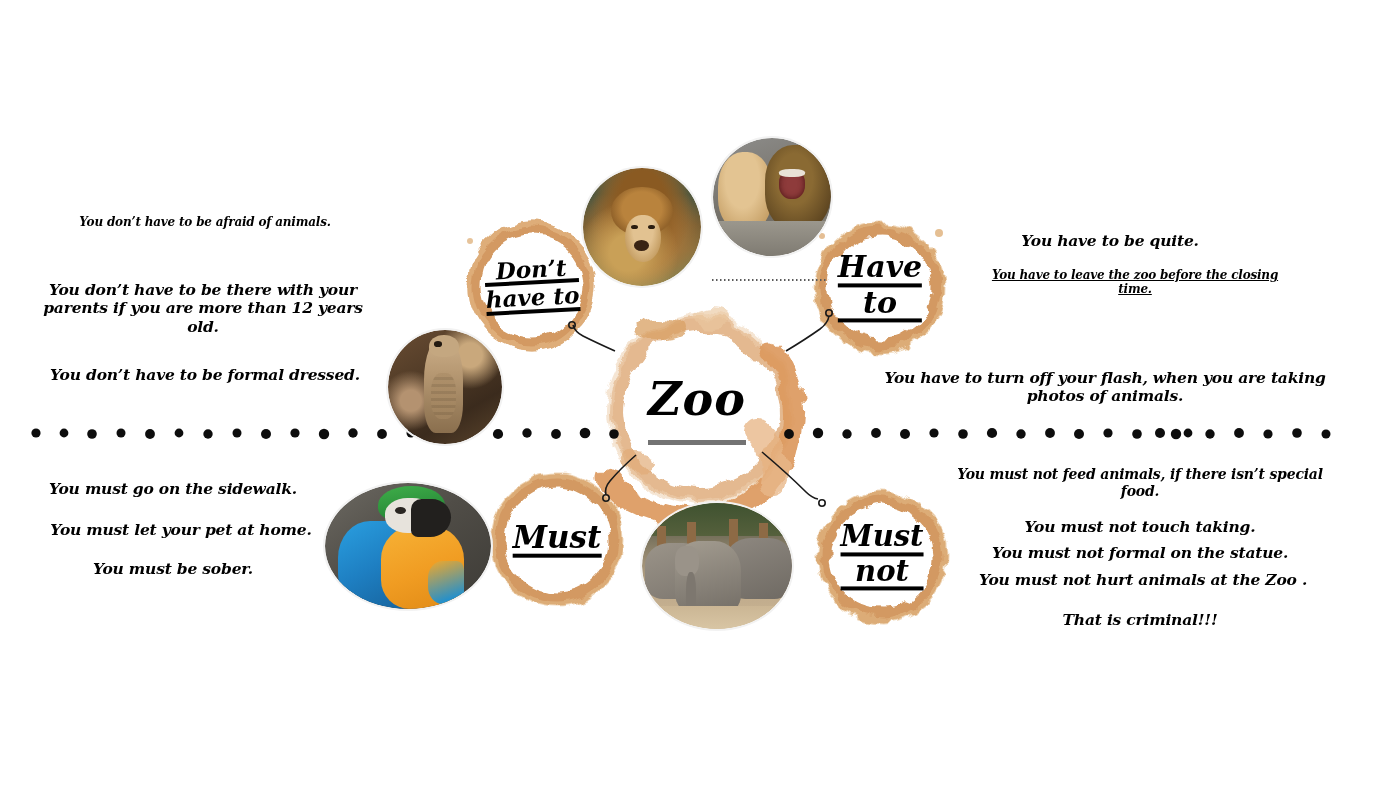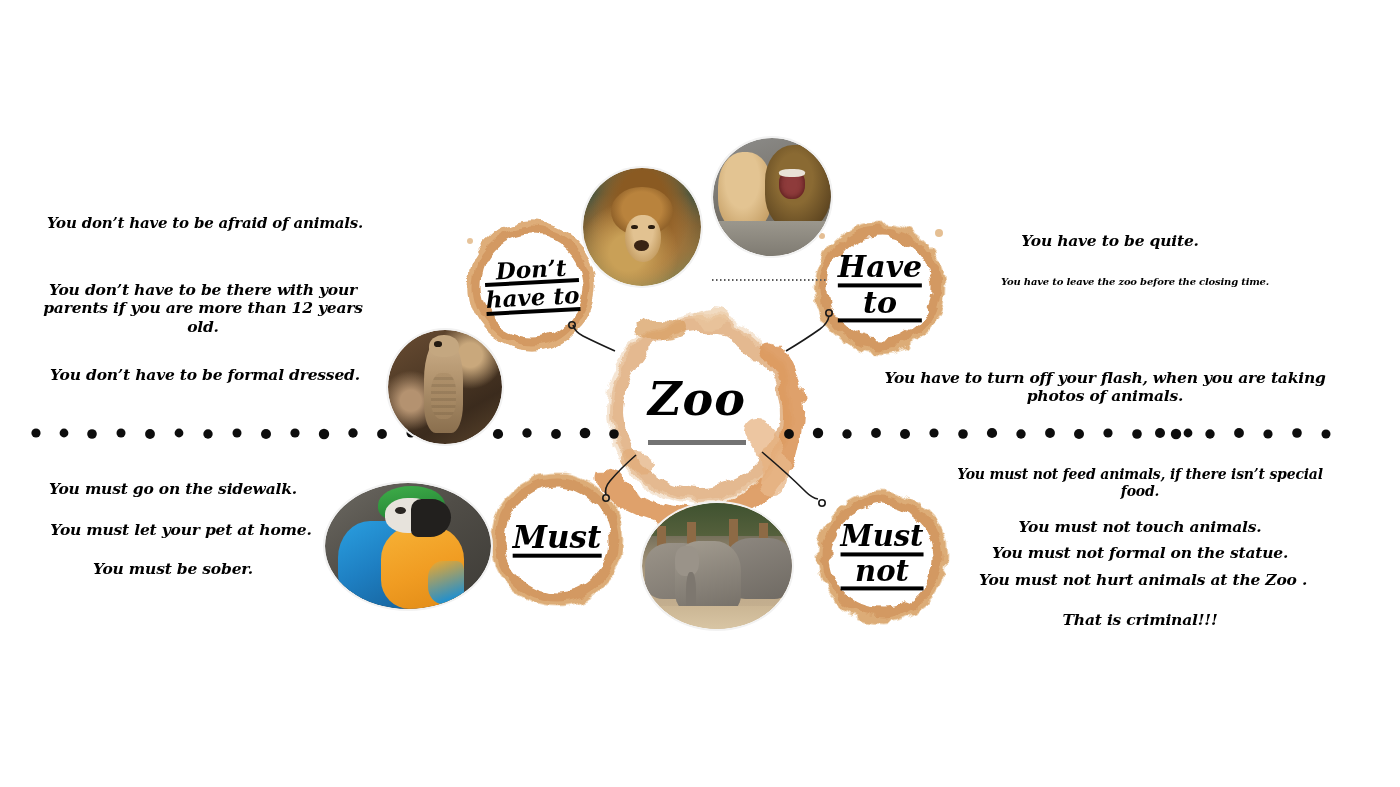--- a/index.html
+++ b/index.html
@@ -328,41 +328,41 @@
     </div>
   </div>
 
   <div class="ring" style="left:820px; top:495px; width:124px; height:124px;">
     <div class="ring-label" style="font-size:29px;">
       <span class="u">Must</span>
       <span class="u">not</span>
     </div>
   </div>
 
-  <div class="txt center" style="left:40px; top:215px; width:330px; font-size:15px;">You don’t have to be  afraid of animals.</div>
+  <div class="txt center" style="left:40px; top:215px; width:330px; font-size:12px;">You don’t have to be  afraid of animals.</div>
 
   <div class="txt center" style="left:28px; top:281px; width:350px; font-size:15.5px;">You don’t have to be there with your parents if you are more than 12 years old.</div>
 
   <div class="txt center" style="left:15px; top:366px; width:380px; font-size:15.5px;">You don’t have to be formal dressed.</div>
 
   <div class="txt center" style="left:960px; top:232px; width:300px; font-size:15.5px;">You have to be quite.</div>
 
-  <div class="txt center" style="left:975px; top:276px; width:320px; font-size:10px;">You have to leave the zoo before the closing time.</div>
+  <div class="txt center" style="left:975px; top:268px; width:320px; font-size:12px;text-decoration:underline;">You have to leave the zoo before the closing time.</div>
 
   <div class="txt center" style="left:870px; top:369px; width:470px; font-size:15.5px;">You have to turn off your flash, when you are taking photos of animals.</div>
 
   <div class="txt center" style="left:18px; top:480px; width:310px; font-size:15.5px;">You must go on the sidewalk.</div>
 
   <div class="txt center" style="left:26px; top:521px; width:310px; font-size:15.5px;">You must let your pet at home.</div>
 
   <div class="txt center" style="left:18px; top:560px; width:310px; font-size:15.5px;">You must be sober.</div>
 
   <div class="txt center" style="left:950px; top:466px; width:380px; font-size:14px;">You must not feed animals, if there isn’t special food.</div>
 
-  <div class="txt center" style="left:950px; top:518px; width:380px; font-size:15.5px;">You must not touch animals.</div>
+  <div class="txt center" style="left:950px; top:518px; width:380px; font-size:15.5px;">You must not touch taking.</div>
 
   <div class="txt center" style="left:945px; top:544px; width:390px; font-size:15.5px;">You must not formal on the statue.</div>
 
   <div class="txt center" style="left:938px; top:571px; width:410px; font-size:15.5px;">You must not hurt animals at the Zoo .</div>
 
   <div class="txt center" style="left:970px; top:611px; width:340px; font-size:15.5px;">That is criminal!!!</div>
 
 </div>
 
 </body></html>

